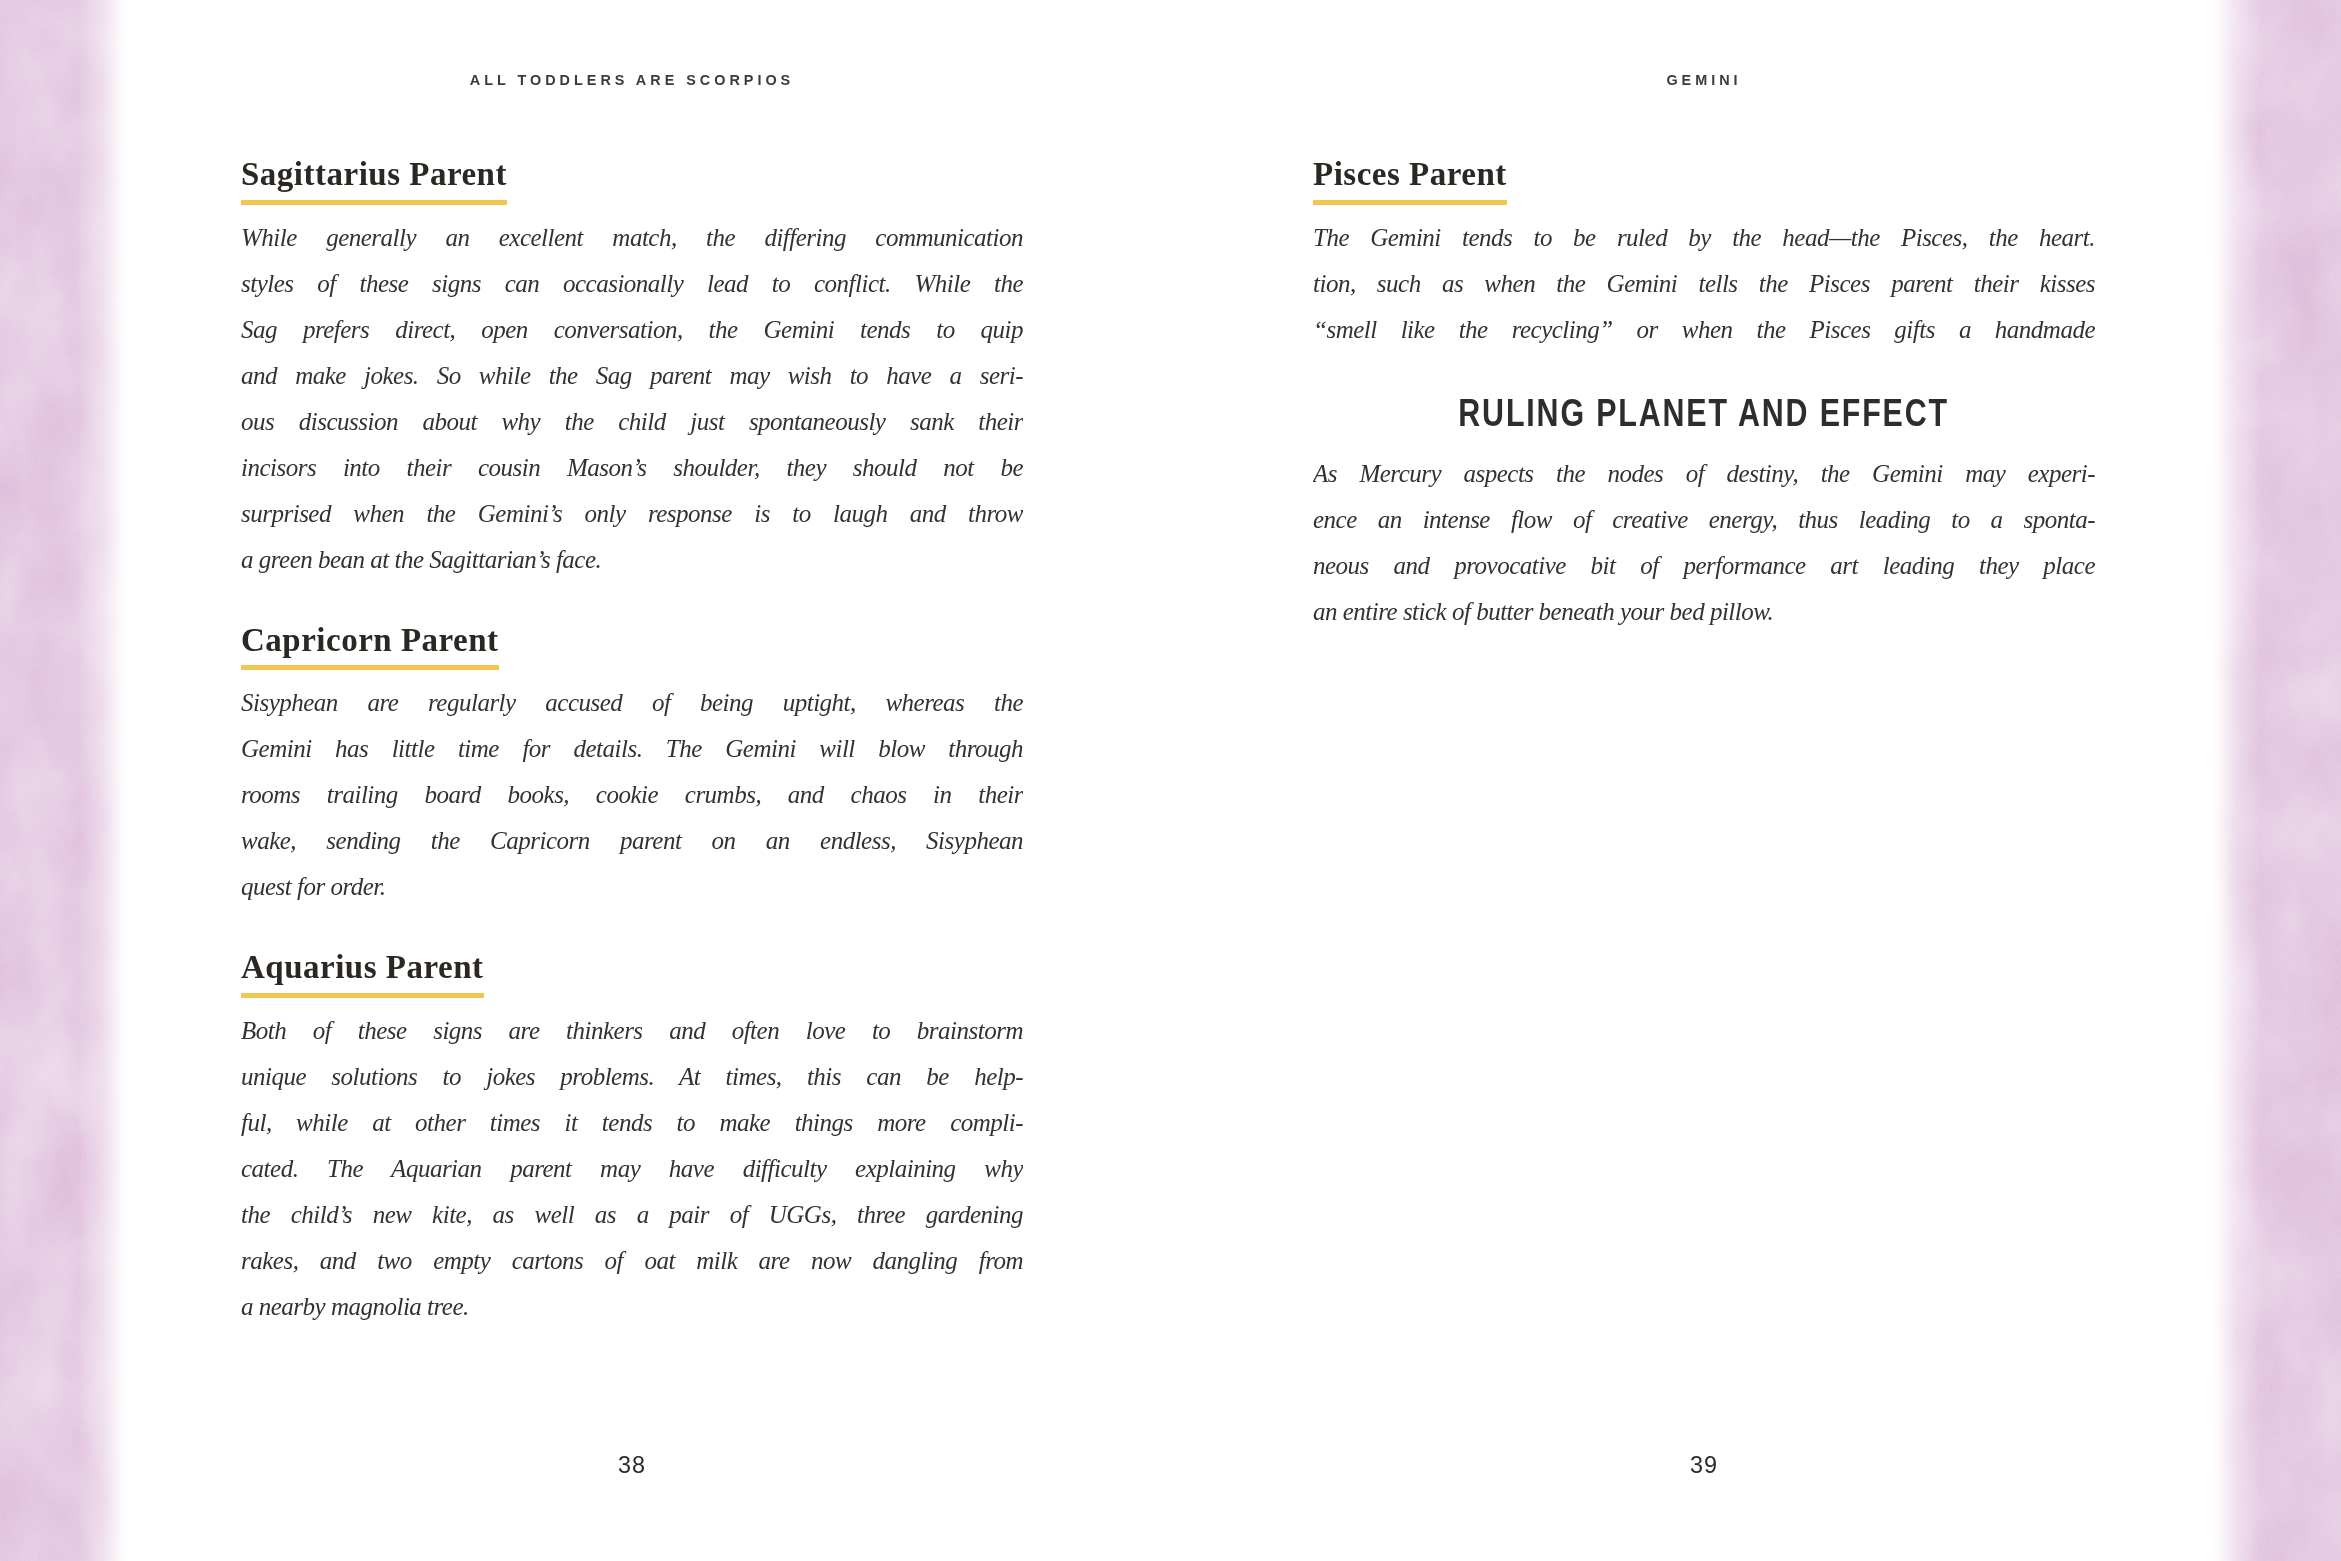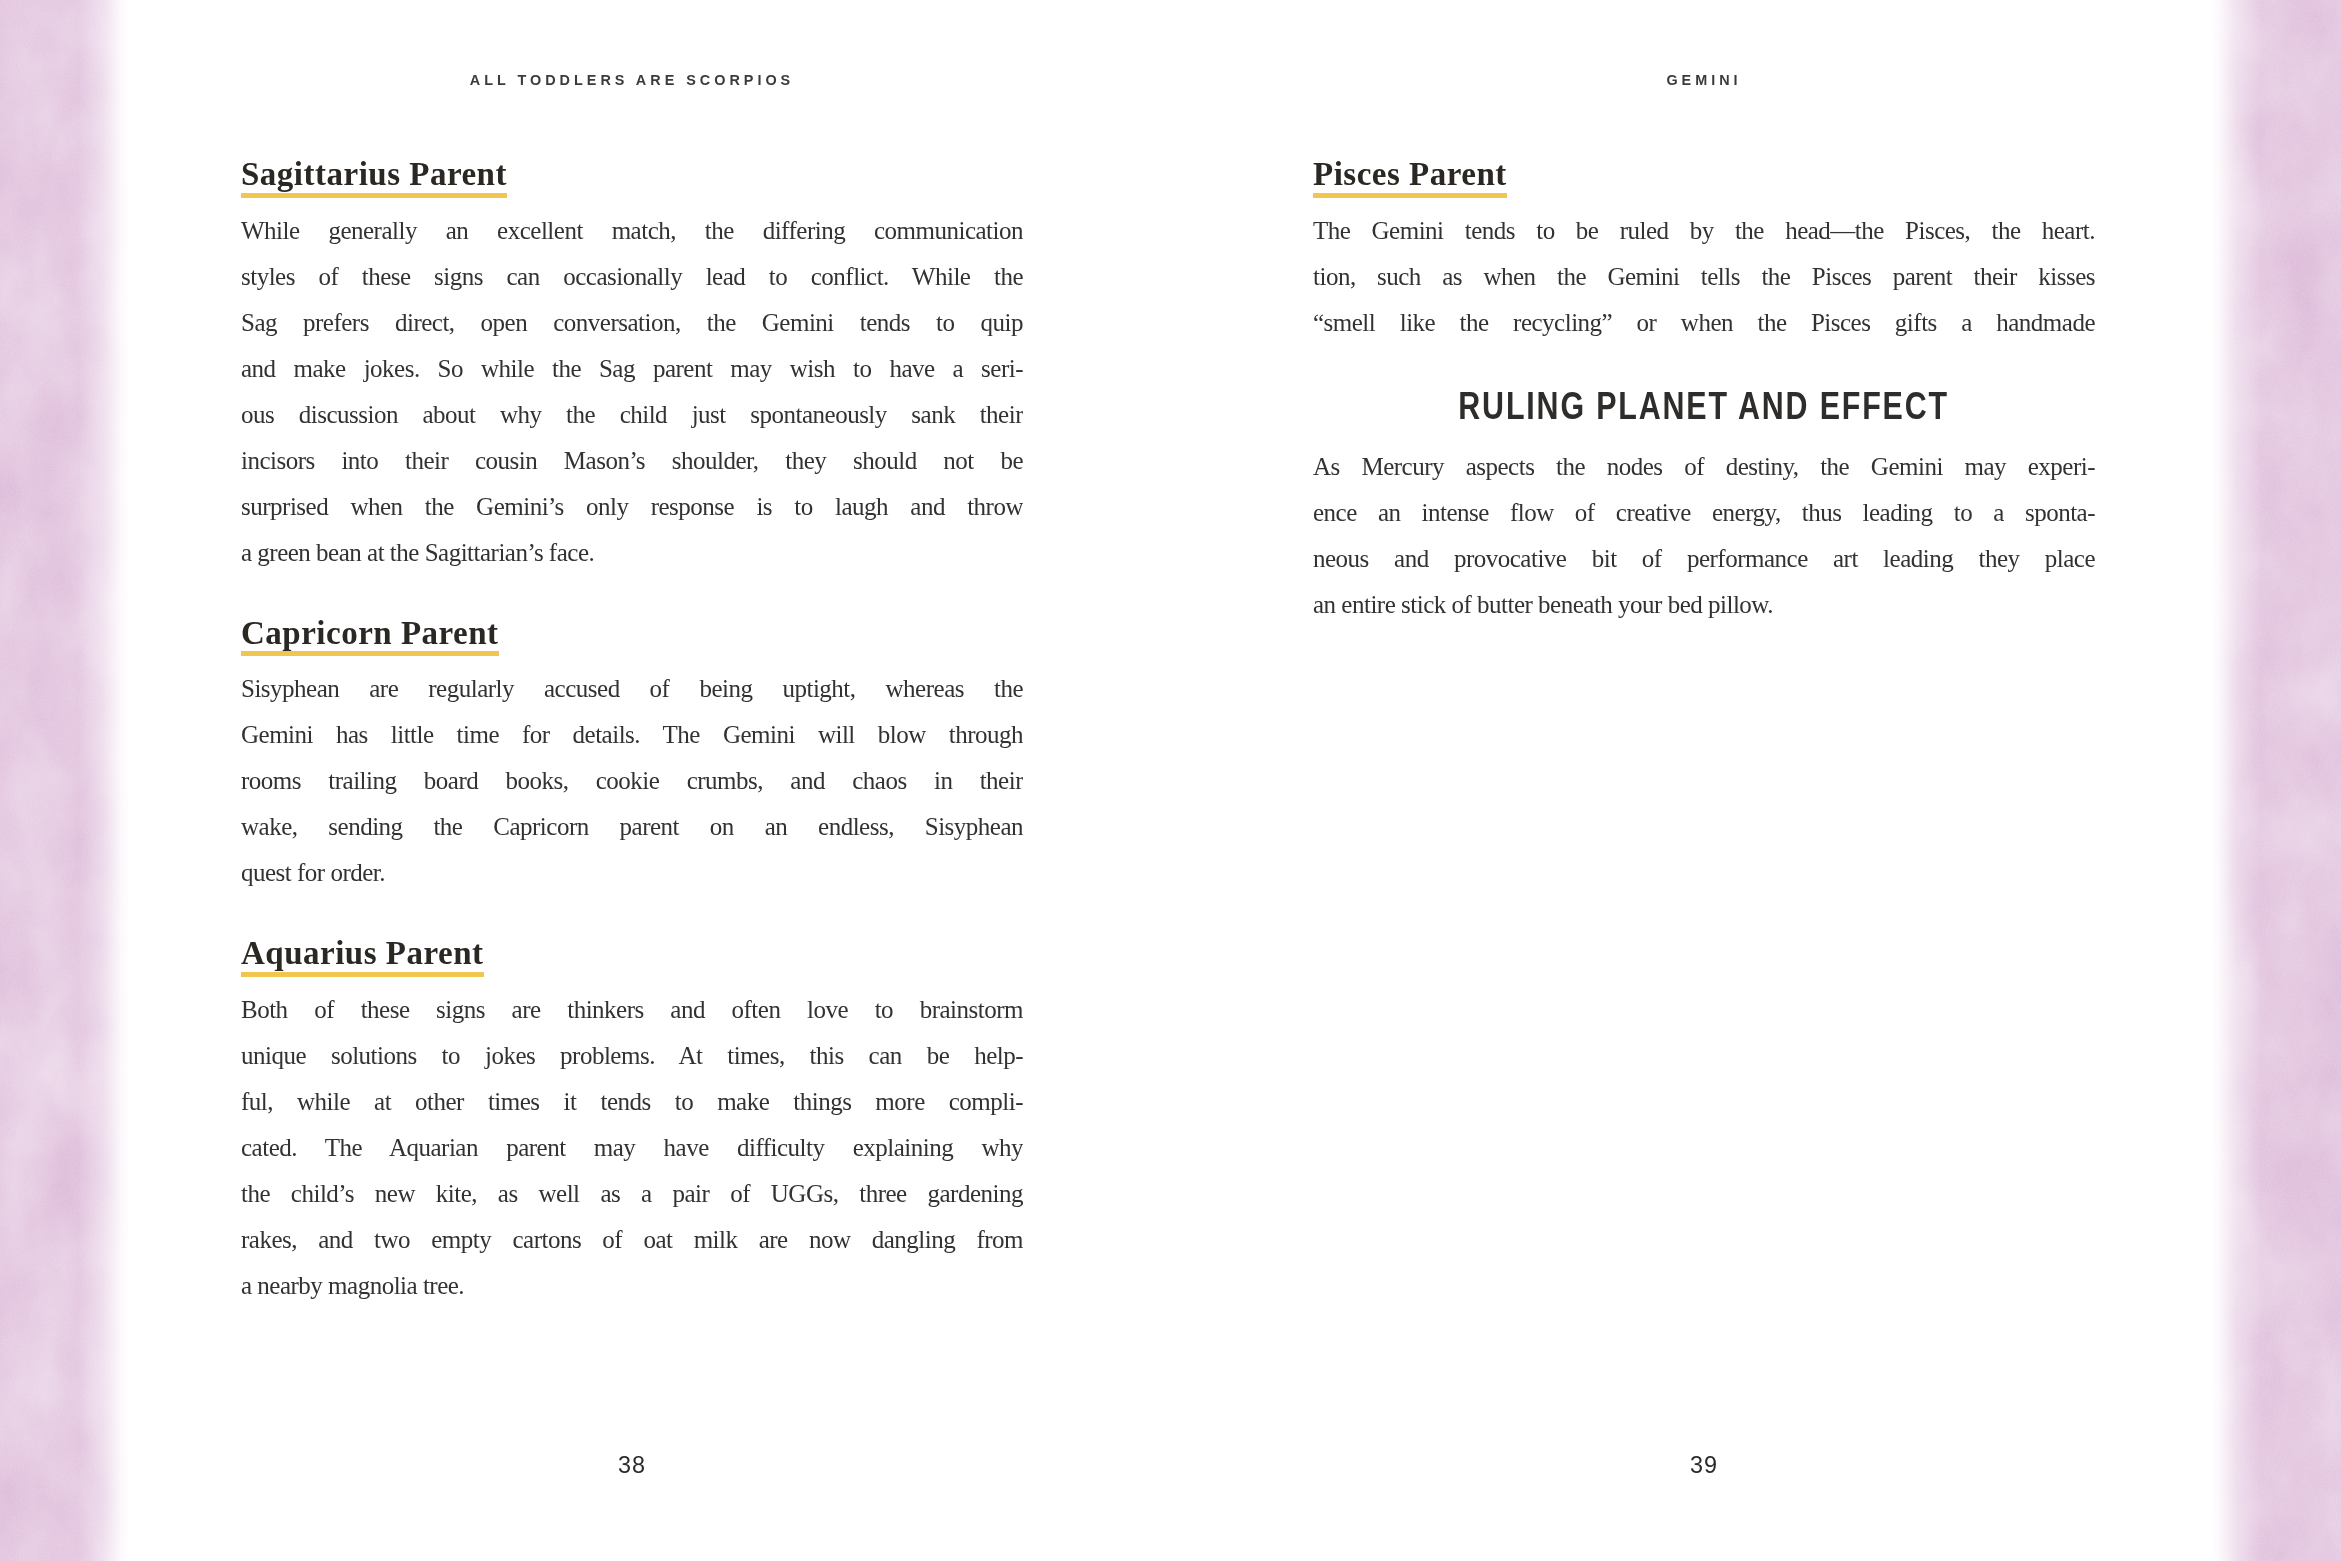--- a/index.html
+++ b/index.html
@@ -54,34 +54,35 @@
 
   .sec-heading {
     display: inline-block;
     font-family: "Liberation Serif", serif;
     font-weight: 700;
     font-size: 33px;
     line-height: 1.05;
     letter-spacing: 0.5px;
     color: #2b2824;
     border-bottom: 5.4px solid var(--accent, #f0c64e);
-    padding-bottom: 1px;
+    padding-bottom: 8px;
   }
 
   .sec-body { margin-top: 10px; }
 
   .tline {
     font-size: 25px;
     line-height: 46px;
     letter-spacing: -0.5px;
     color: #323232;
     text-align: justify;
     text-align-last: justify;
     overflow: hidden;
     white-space: nowrap;
+    font-style: italic;
   }
   .tline.tlast { text-align-last: left; }
 
   .chapter { margin-top: 32px; text-align: center; }
   .chapter-heading { text-align: center; }
   .chapter-heading .condensed {
     display: inline-block;
     transform: scaleX(0.8);
     transform-origin: center;
     font-family: "Liberation Sans", sans-serif;

